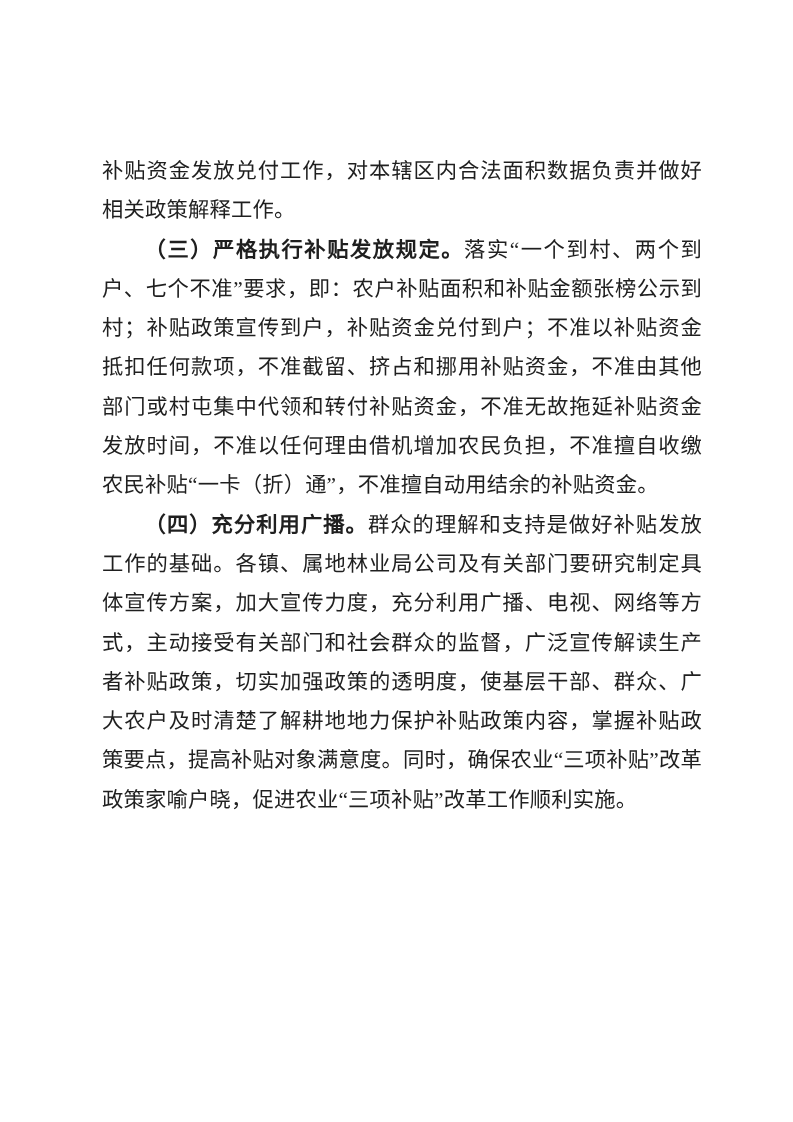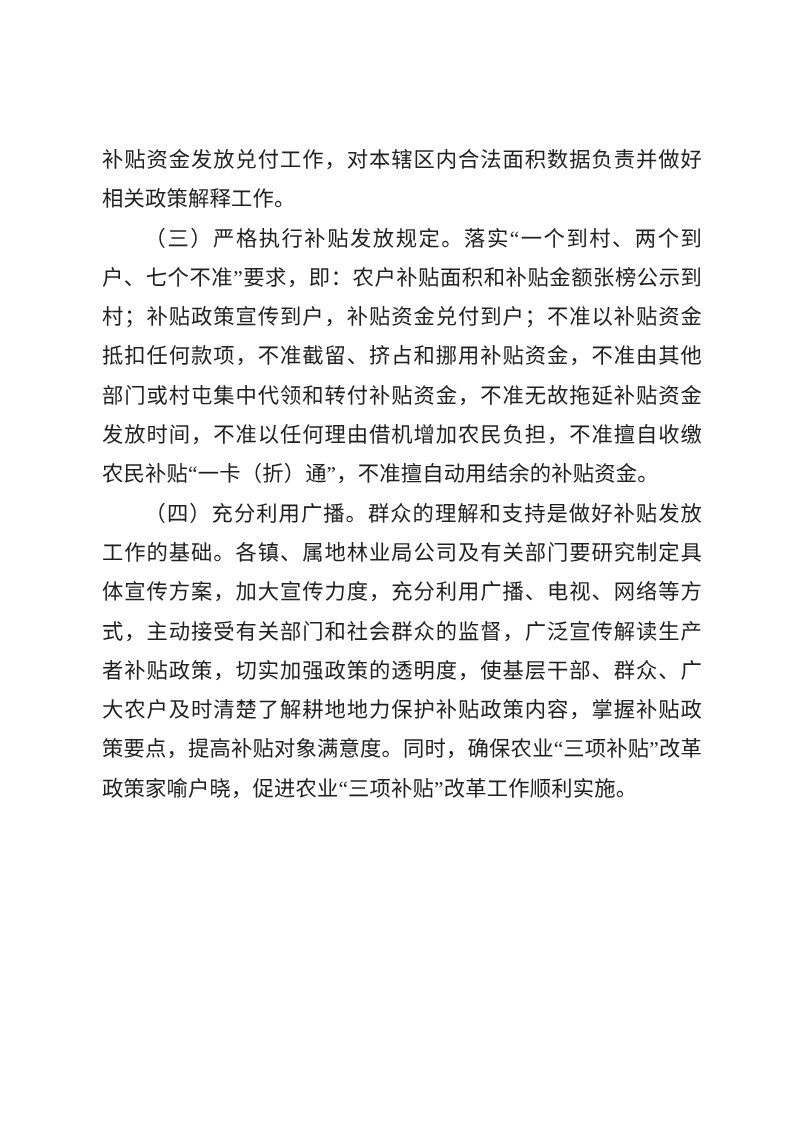--- a/index.html
+++ b/index.html
@@ -5,21 +5,21 @@
 <style>
   html, body {
     margin: 0;
     padding: 0;
     background: #ffffff;
   }
   .page {
     position: relative;
     width: 793px;
     height: 908px;
-    margin: 0 auto;
+    margin: 11px auto;
     background: #ffffff;
     overflow: hidden;
     font-family: "Liberation Serif", "DejaVu Serif", serif;
     color: #1f1f1f;
   }
   .body-text {
     position: absolute;
     top: 141px;
     left: 102px;
     width: 600px;
@@ -30,21 +30,21 @@
     letter-spacing: 0.2px;
   }
   .para {
     margin: 0;
     padding: 0;
   }
   .para.indent {
     text-indent: 2em;
   }
   .para .lead {
-    font-weight: normal;
+    font-weight: bold;
   }
   .footer {
     position: absolute;
     top: 1034px;
     left: 0;
     width: 100%;
     text-align: center;
     font-size: 18px;
     line-height: 24px;
     color: #222222;

